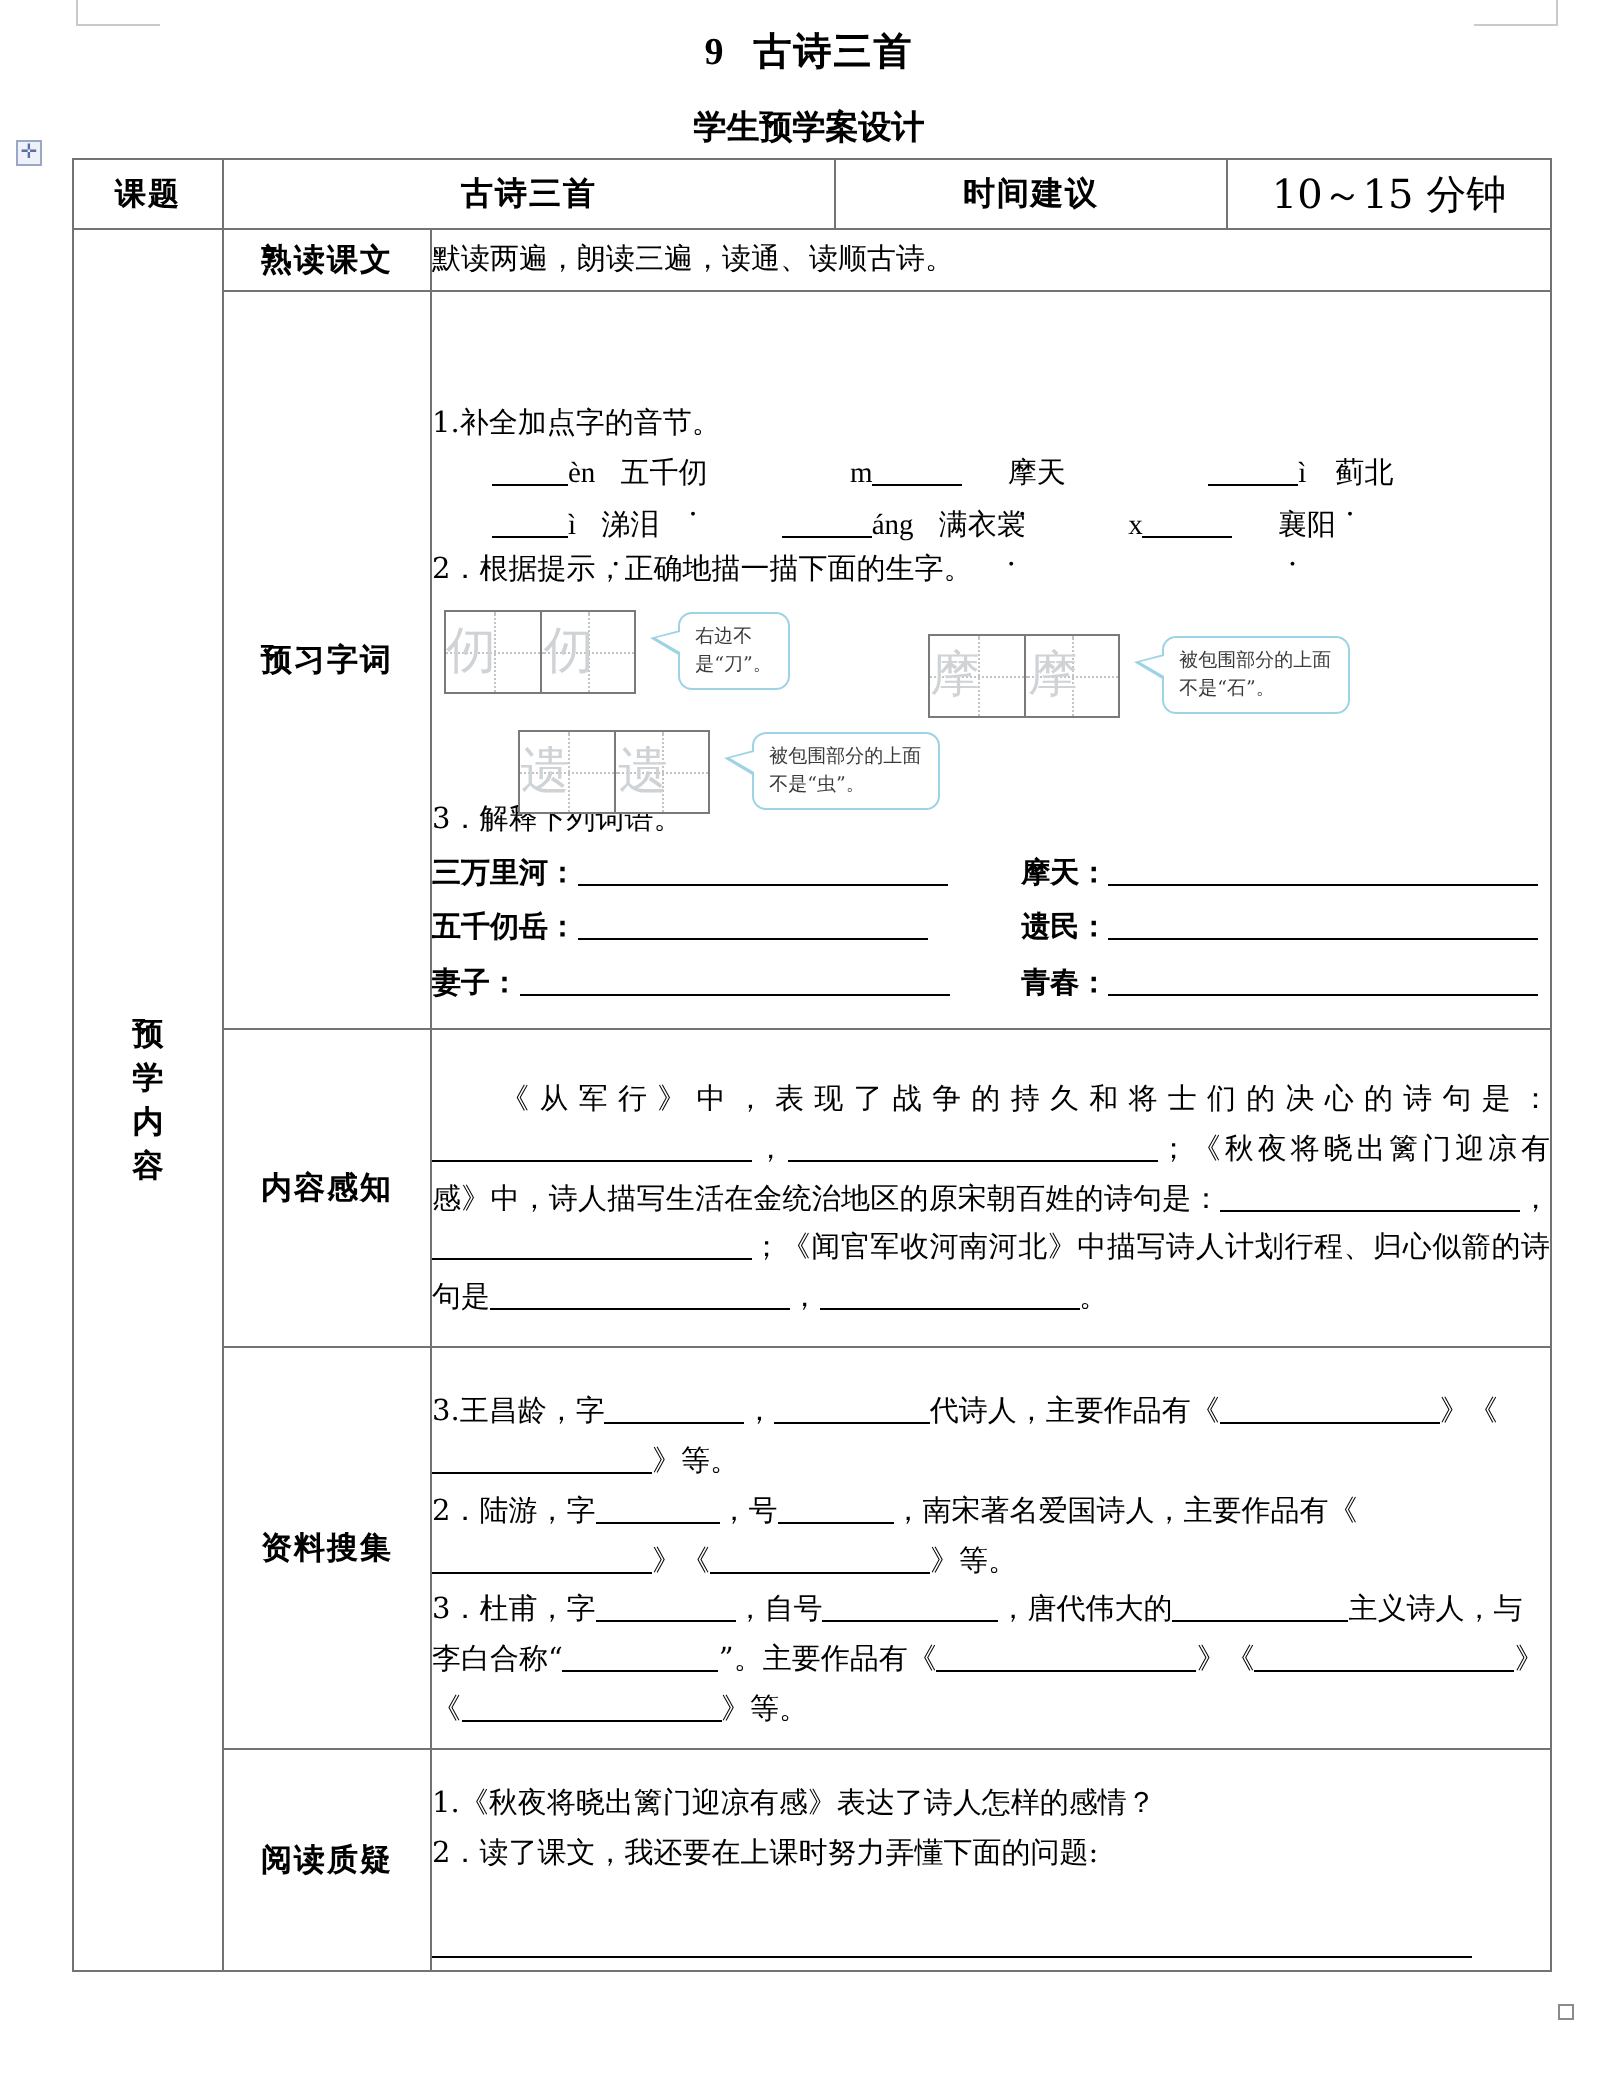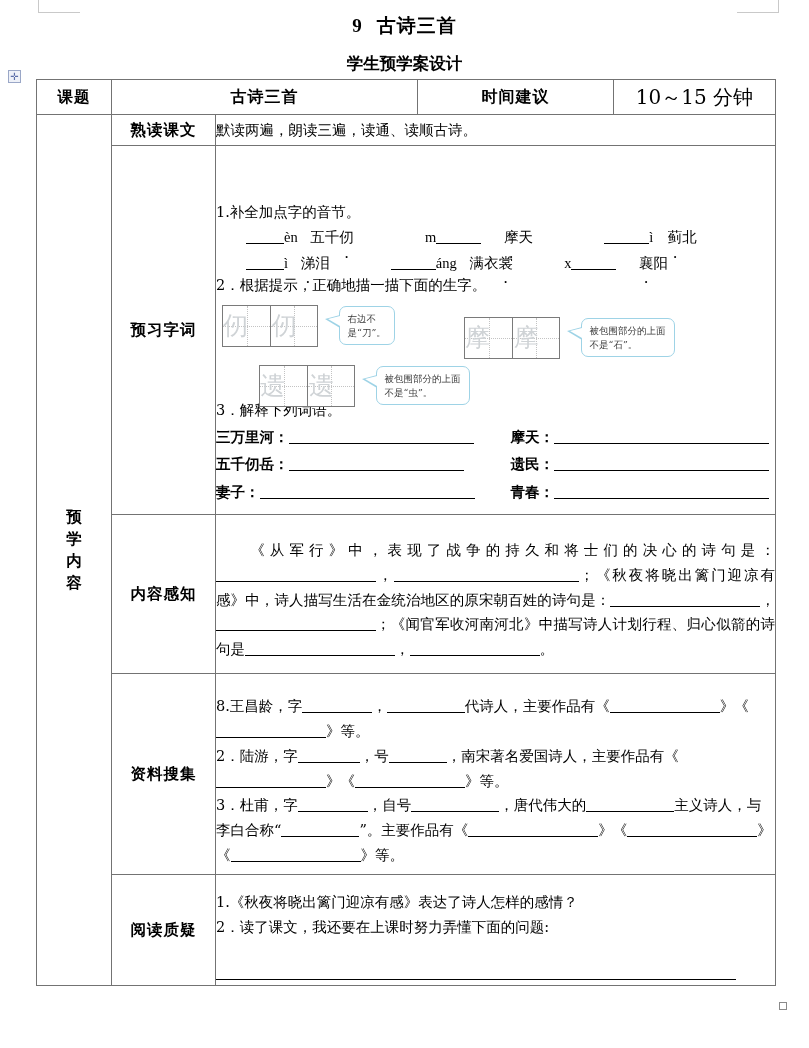--- a/index.html
+++ b/index.html
@@ -382,21 +382,21 @@
       </div>
     </td>
   </tr>
 
   <tr>
     <td class="c-label">资料搜集</td>
     <td class="cell-body" colspan="3" style="height:200px">
       <div style="height:14px"></div>
 
       <div class="tight">
-        <span>8.王昌龄，字</span><span class="ln u70"></span><span>，</span><span class="ln u78"></span><span>代诗人，主要作品有《</span><span class="ln u110"></span><span>》《</span><span class="ln u110"></span><span>》等。</span>
+        <span>3.王昌龄，字</span><span class="ln u70"></span><span>，</span><span class="ln u78"></span><span>代诗人，主要作品有《</span><span class="ln u110"></span><span>》《</span><span class="ln u110"></span><span>》等。</span>
       </div>
 
       <div class="tight">
         <span>2．陆游，字</span><span class="ln u62"></span><span>，号</span><span class="ln u58"></span><span>，南宋著名爱国诗人，主要作品有《</span><span class="ln u110"></span><span>》《</span><span class="ln u110"></span><span>》等。</span>
       </div>
 
       <div class="tight">
         <span>3．杜甫，字</span><span class="ln u70"></span><span>，自号</span><span class="ln u88"></span><span>，唐代伟大的</span><span class="ln u88"></span><span>主义诗人，与李白合称“</span><span class="ln u78"></span><span>”。主要作品有《</span><span class="ln u130"></span><span>》《</span><span class="ln u130"></span><span>》《</span><span class="ln u130"></span><span>》等。</span>
       </div>
     </td>

